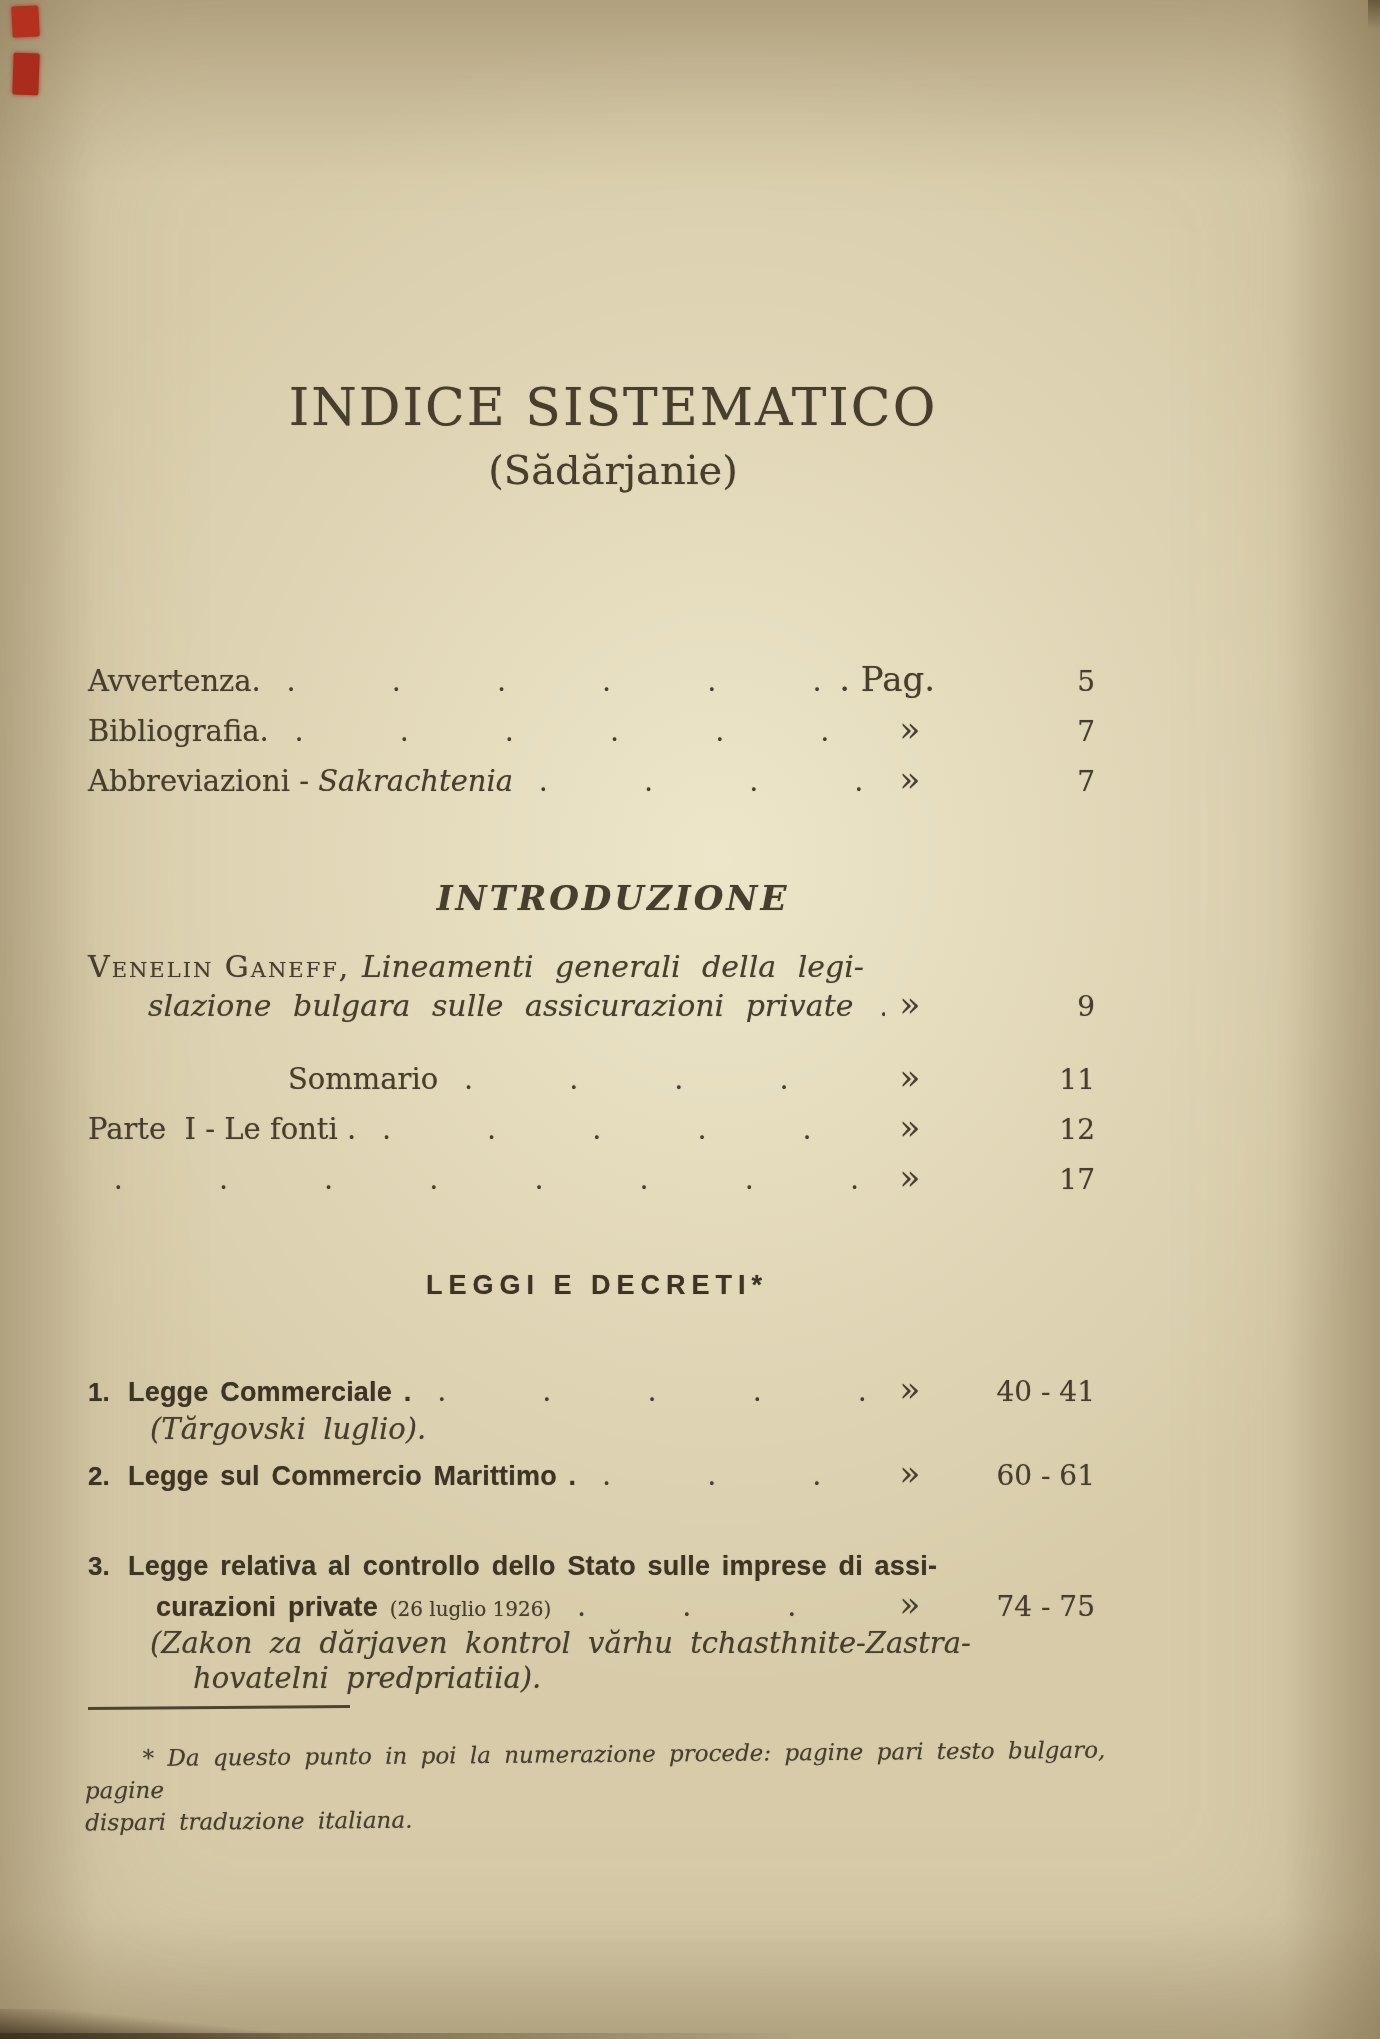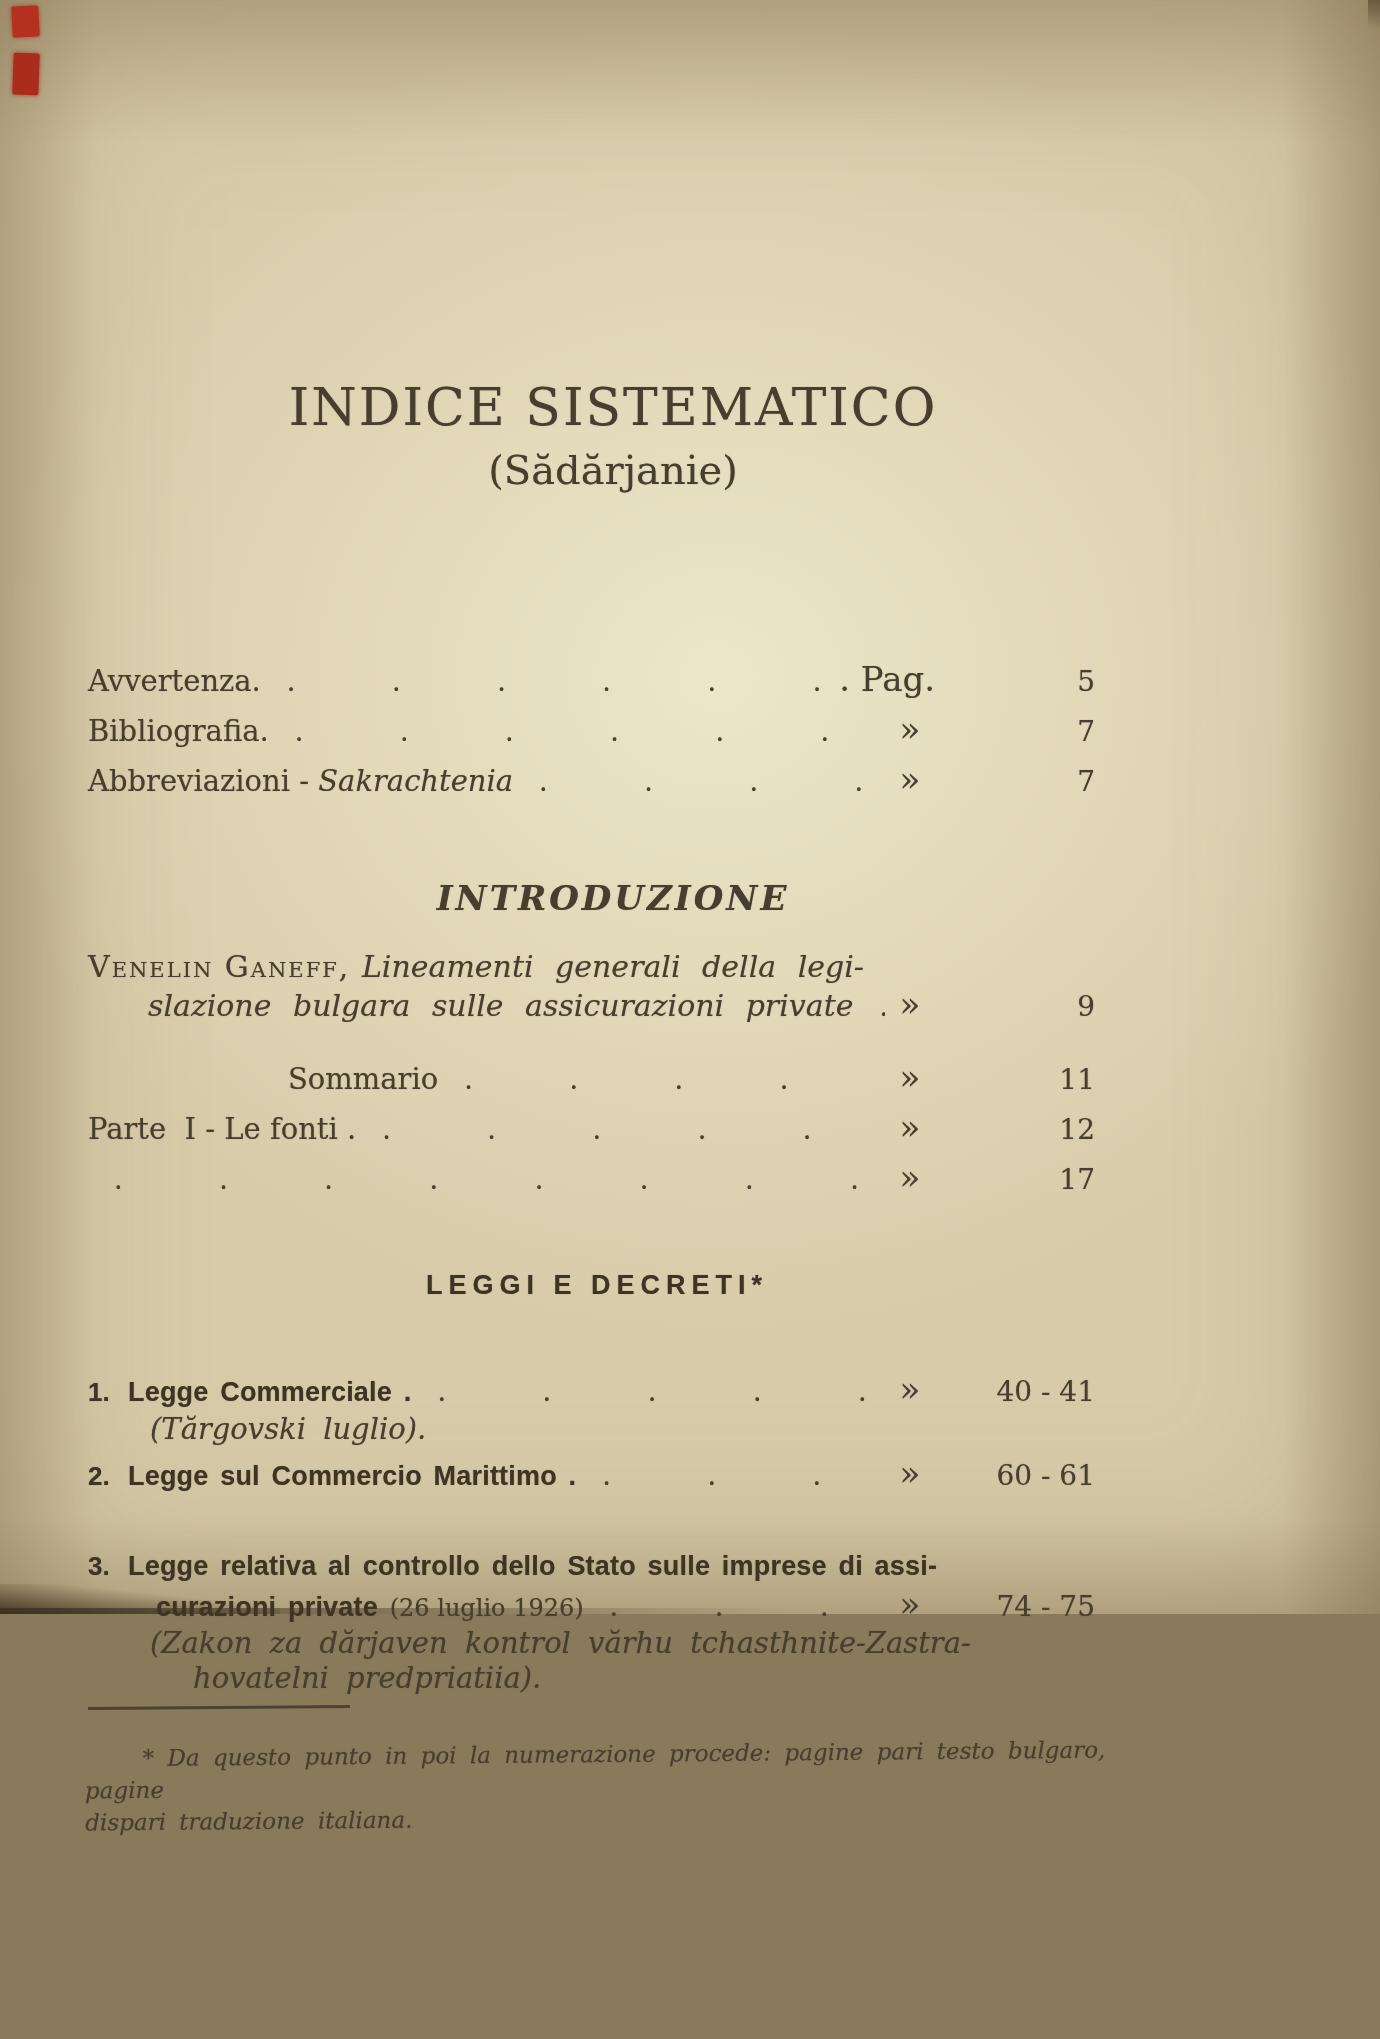--- a/index.html
+++ b/index.html
@@ -1,18 +1,18 @@
 <!DOCTYPE html>
 <html><head>
 <meta charset="utf-8">
 <style>
   html,body{margin:0;padding:0;}
   body{width:1380px;height:2039px;overflow:hidden;background:#8a7a5c;}
   .page{
-    position:relative;width:1380px;height:1614px;
+    position:relative;width:1380px;height:2039px;
     background:
       radial-gradient(ellipse 72% 55% at 52% 42%, rgba(255,252,228,0.55), rgba(255,252,228,0) 75%),
       linear-gradient(to right, rgba(105,84,52,0.20), rgba(0,0,0,0) 7%, rgba(0,0,0,0) 93%, rgba(105,84,52,0.28)),
       linear-gradient(to bottom, rgba(118,94,58,0.22), rgba(0,0,0,0) 9%, rgba(0,0,0,0) 94%, rgba(108,88,54,0.20)),
       #d7cba9;
     box-shadow: inset 0 0 190px rgba(112,90,56,0.42);
     font-family:"DejaVu Serif", serif;
     color:#483e2e;
     text-decoration:underline;
   }
@@ -51,21 +51,21 @@
   .ganeff{position:absolute;top:944px;left:88px;width:1007px;font-size:30px;line-height:45px;}
   .author{font-variant:small-caps;letter-spacing:2px;white-space:pre;margin-top:24px;}
   .work{font-style:italic;word-spacing:12px;}
   .ganeff .toc-row{padding-left:60px;font-size:30px;}
   .intro-rows{top:1062px;}
 
   
   .law-row{position:absolute;left:88px;width:1007px;}
   .num{flex-shrink:0;width:40px;font-family:"Liberation Sans", sans-serif;font-weight:700;font-size:26px;color:#3d3424;}
   .bold-lbl{font-family:"Liberation Sans", sans-serif;font-weight:700;font-size:27px;letter-spacing:0.2px;word-spacing:4px;color:#3d3424;white-space:pre;flex-shrink:0;}
-  .reg-lbl{font-size:24px;white-space:pre;flex-shrink:0;}
+  .reg-lbl{font-size:20px;white-space:pre;flex-shrink:0;}
   .translit{font-style:italic;font-size:29px;word-spacing:8px;}
   .pl-62{padding-left:62px;}
   .pl-68{padding-left:68px;}
   .pl-105{padding-left:105px;}
 
   
   .foot-rule{position:absolute;top:1706px;left:88px;width:262px;height:3px;background:#4e4332;transform:rotate(-0.4deg);}
   .footnote{position:absolute;top:1738px;left:85px;width:1030px;font-style:italic;font-size:23px;line-height:32px;transform:rotate(-0.5deg);word-spacing:6px;}
   .footnote .l1{text-indent:58px;}
 </style>

